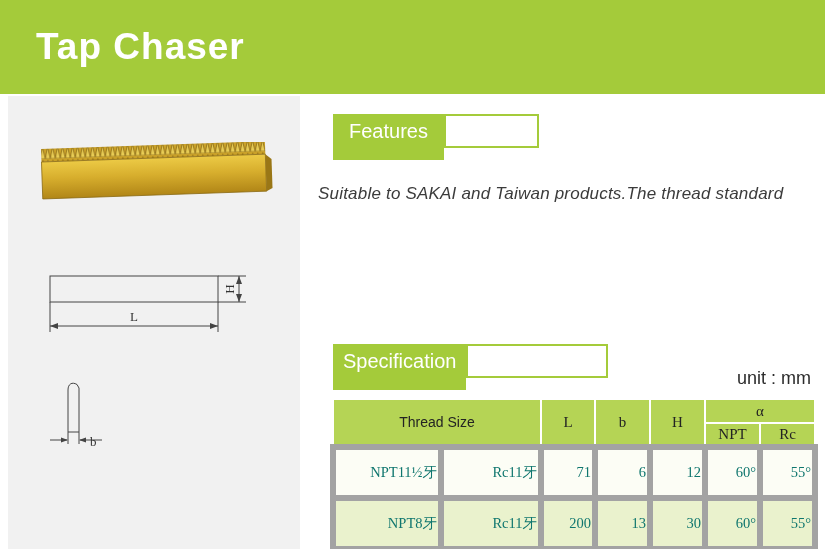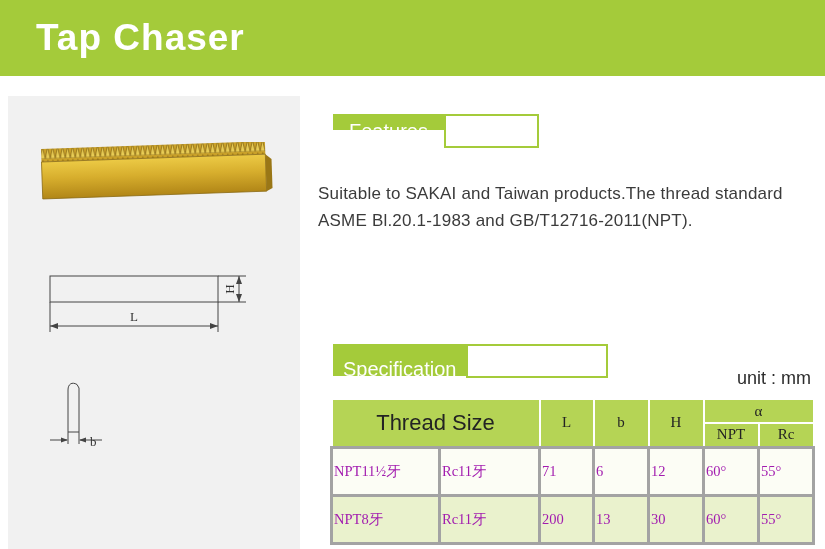--- a/index.html
+++ b/index.html
@@ -6,21 +6,21 @@
   body {
     width:825px; height:549px;
     position:relative; overflow:hidden;
     background:#ffffff;
     font-family:"Liberation Sans", sans-serif;
   }
 
   
   .banner {
     position:absolute; left:0; top:0;
-    width:825px; height:76px;
+    width:825px; height:94px;
     background:#a4cb3a;
   }
   .banner-title {
     position:absolute; left:36px; top:50%;
     transform:translateY(-50%);
     color:#ffffff; font-size:37px; font-weight:600;
     letter-spacing:1px;
   }
 
   
@@ -32,36 +32,37 @@
   .product-svg   { position:absolute; left:28px; top:46px; }
   .drawing1-svg  { position:absolute; left:30px; top:170px; }
   .drawing2-svg  { position:absolute; left:38px; top:282px; }
 
   
   .section-heading { position:absolute; display:flex; align-items:stretch; }
   .heading-features { left:333px; top:114px; }
   .heading-spec     { left:333px; top:344px; }
   .badge {
     background:#a4cb3a; color:#ffffff;
-    font-size:20px; line-height:34px; height:16px;
+    font-size:20px; line-height:34px; height:46px;
     padding:0 16px; white-space:nowrap;
   }
-  .badge-spec { padding:8px 10px; }
+  .badge-spec { padding:0 10px; }
   .badge-box {
     box-sizing:border-box; height:34px;
     border:2px solid #a4cb3a; background:#ffffff;
   }
   .box-features { width:95px; }
   .box-spec     { width:142px; }
 
   
   .desc {
     position:absolute; left:318px; top:180px;
     font-size:17px; line-height:27px; color:#3b3b3b;
     letter-spacing:0.2px;
+    font-style:italic;
   }
   .desc div { white-space:nowrap; }
 
   
   .unit-note {
     position:absolute; right:14px; top:368px;
     font-size:18px; color:#2c2c2c;
   }
 
   
@@ -70,28 +71,28 @@
     border-collapse:collapse; table-layout:fixed;
     width:482px;
   }
   .spec-table th {
     background:#b5d455;
     border:2px solid #ffffff;
     font-weight:normal; color:#232323;
     text-align:center; vertical-align:middle;
   }
   .spec-table thead tr { height:24px; }
-  .th-thread { font-size:22px; font-family:"Liberation Sans", sans-serif; }
+  .th-thread { font-size:14px; font-family:"Liberation Sans", sans-serif; }
   .th-sym    { font-size:15px; font-family:"Liberation Serif", serif; }
   .spec-table td {
     background:#fcfdf5;
-    border:3px solid #a3a3a3;
-    height:43px; text-align:left; vertical-align:middle;
+    border:6px solid #a3a3a3;
+    height:43px; text-align:right; vertical-align:middle;
     font-family:"Liberation Serif", serif;
-    font-size:14.5px; color:#a21caf;
+    font-size:14.5px; color:#0f766e;
   }
   .spec-table tr.alt td { background:#eaf2cd; }
 
   
   .tline { stroke:#444444; stroke-width:1; fill:none; }
   .tfill { fill:#444444; stroke:none; }
   .dim-label { font-family:"Liberation Serif", serif; font-size:13px; fill:#333333; }
 </style>
 </head>
 <body>
@@ -151,21 +152,20 @@
   </svg>
 </div>
 
 <div class="section-heading heading-features">
   <div class="badge">Features</div>
   <div class="badge-box box-features"></div>
 </div>
 
 <div class="desc">
   <div>Suitable to SAKAI and Taiwan products.The thread standard</div>
-  <div>ASME Bl.20.1-1983 and GB/T12716-2011(NPT).</div>
 </div>
 
 <div class="section-heading heading-spec">
   <div class="badge badge-spec">Specification</div>
   <div class="badge-box box-spec"></div>
 </div>
 
 <div class="unit-note">unit : mm</div>
 
 <table class="spec-table">

